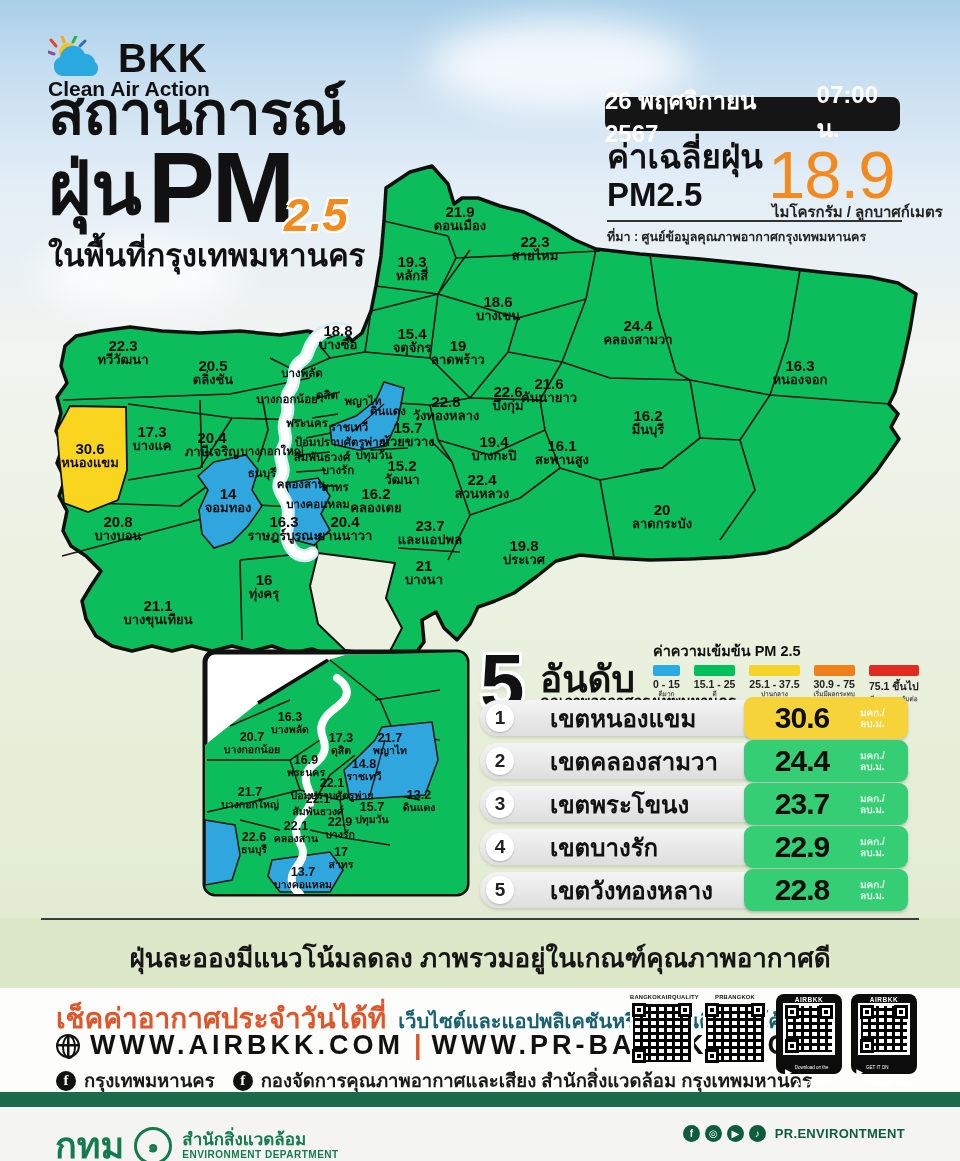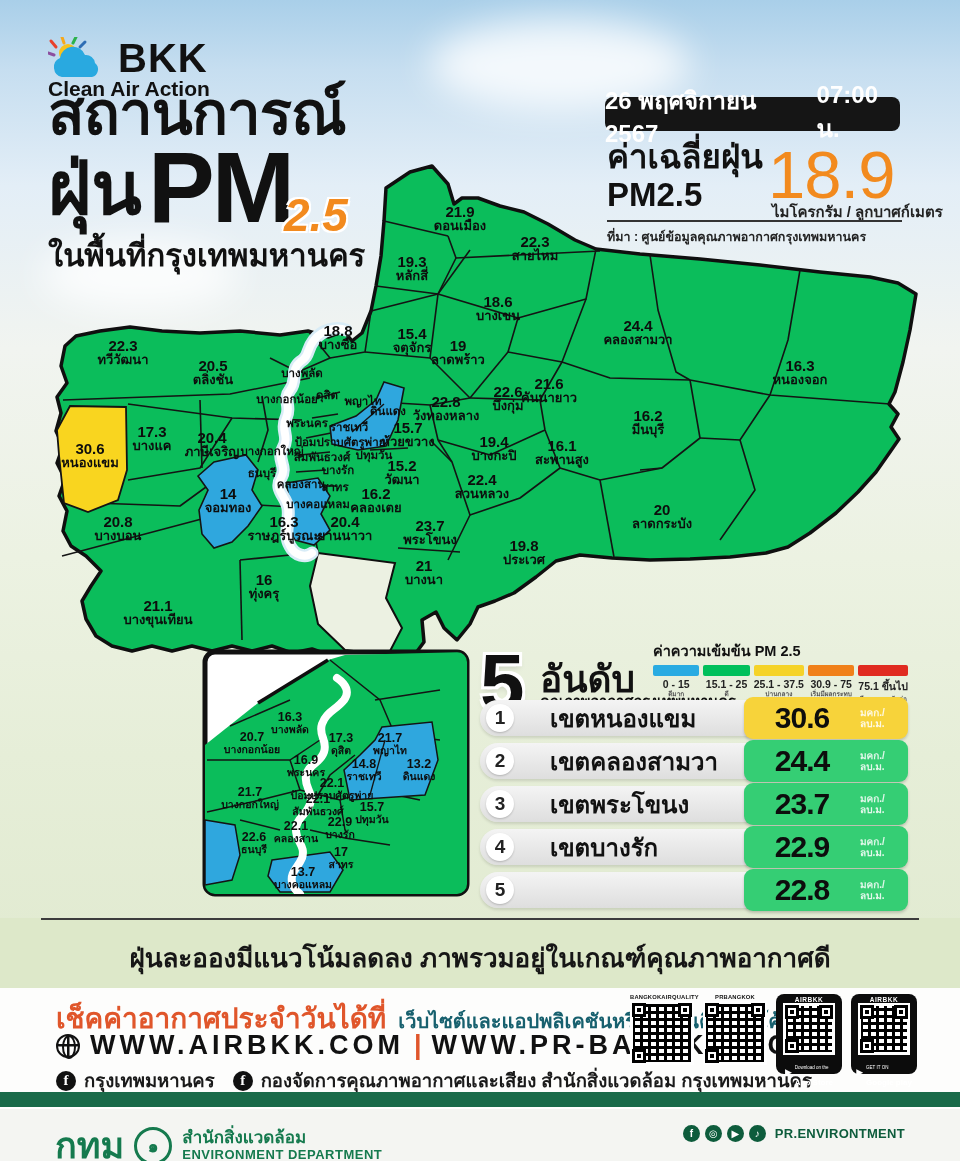--- a/index.html
+++ b/index.html
@@ -2,21 +2,21 @@
 <html><head>
 <meta charset="utf-8">
 <style>
   html,body{margin:0;padding:0;background:#888;}
   .canvas{position:relative;width:960px;height:1161px;margin:0 auto;overflow:hidden;
     font-family:"Liberation Sans","DejaVu Sans",sans-serif;
     background:linear-gradient(180deg,#a9cfe9 0%,#c6def0 6%,#e3eef7 16%,#f1f4f0 30%,#ecf2e2 48%,#e6eed8 65%,#e2ebd2 80%,#dfe9cc 86%,#dfe9cc 100%);}
   .cloud{position:absolute;background:rgba(255,255,255,.8);border-radius:50%;filter:blur(18px);}
   
   .logo-wrap{position:absolute;left:48px;top:36px;}
-  .logo-row{display:flex;align-items:flex-end;gap:8px;}
+  .logo-row{display:flex;align-items:flex-start;gap:8px;}
   .logo-bkk{font-size:40px;font-weight:900;color:#111;letter-spacing:1px;}
   .logo-tag{font-size:21px;font-weight:800;color:#111;margin-top:-4px;}
   .title-block{position:absolute;left:48px;top:84px;color:#111;line-height:1;}
   .title-l1{font-size:60px;font-weight:900;letter-spacing:-1px;}
   .title-l2{font-size:74px;font-weight:900;margin-top:4px;display:flex;align-items:flex-end;}
   .title-pm{font-size:100px;font-weight:900;letter-spacing:-3px;margin-left:6px;line-height:.78;}
   .title-25{font-size:46px;font-weight:900;color:#f28a1e;font-style:italic;
     text-shadow:-2px -2px 0 #fff,2px -2px 0 #fff,-2px 2px 0 #fff,2px 2px 0 #fff;margin:0 0 -12px -8px;}
   .title-l3{font-size:31px;font-weight:900;margin-top:14px;}
   .date-pill{position:absolute;left:605px;top:97px;width:295px;height:34px;background:#151515;
@@ -36,21 +36,21 @@
   .inset-label .v{display:block;font-size:12.5px;font-weight:800;}
   .inset-label .n{display:block;font-size:10.5px;font-weight:700;}
   
   .rank-panel{position:absolute;left:480px;top:641px;width:428px;height:275px;z-index:3;}
   .rank-head-num{position:absolute;left:0;top:2px;font-size:80px;font-weight:900;color:#111;line-height:1;
     text-shadow:-3px -3px 0 #fff,3px -3px 0 #fff,-3px 3px 0 #fff,3px 3px 0 #fff,0 4px 6px rgba(0,0,0,.18);}
   .rank-head-t{position:absolute;left:60px;top:8px;font-size:37px;font-weight:900;color:#111;}
   .rank-head-s{position:absolute;left:60px;top:48px;font-size:14.5px;font-weight:800;color:#111;}
   .legend{position:absolute;left:173px;top:-2px;width:255px;}
   .legend-title{font-size:14.5px;font-weight:800;color:#111;margin-bottom:3px;}
-  .legend-row{display:flex;gap:4px;}
+  .legend-row{display:flex;gap:14px;}
   .legend-col{flex:1;text-align:center;}
   .legend-bar{height:11px;border-radius:2px;}
   .legend-range{font-size:10.5px;font-weight:800;color:#222;margin-top:2px;white-space:nowrap;}
   .legend-q{font-size:6.5px;font-weight:700;color:#555;line-height:1.1;}
   .legend-divider{border-top:1.5px solid #98a098;margin-top:4px;}
   .legend-note{font-size:8.5px;font-weight:700;color:#333;text-align:right;margin-top:2px;}
   .legend-note .star{color:#e02b20;font-weight:900;}
   .rank-rows{position:absolute;left:0;top:57px;width:428px;}
   .rank-row{position:relative;height:38px;margin-bottom:5px;}
   .rank-pill{position:absolute;left:0;top:2px;width:425px;height:36px;border-radius:19px;
@@ -101,21 +101,21 @@
   .badge .b2{font-size:8px;font-weight:800;}
   
   .green-bar{position:absolute;left:0;top:1092px;width:960px;height:15px;background:#1a6b4a;border-bottom:2px solid #fff;z-index:3;}
   .bottom-strip{position:absolute;left:0;top:1109px;width:960px;height:52px;background:#f4f5f2;z-index:3;}
   .org-wrap{position:absolute;left:55px;top:8px;display:flex;align-items:center;gap:10px;}
   .org-th{color:#157a4e;font-size:36px;font-weight:900;}
   .seal{width:38px;height:38px;border-radius:50%;border:3px solid #157a4e;box-sizing:border-box;
     display:flex;align-items:center;justify-content:center;color:#157a4e;font-size:17px;font-weight:900;}
   .dept{line-height:1.1;}
   .dept-th{color:#157a4e;font-size:17px;font-weight:800;}
-  .dept-en{color:#157a4e;font-size:13px;font-weight:800;letter-spacing:.5px;}
+  .dept-en{color:#157a4e;font-size:10px;font-weight:800;letter-spacing:.5px;}
   .social-wrap{position:absolute;right:55px;top:16px;display:flex;align-items:center;gap:5px;}
   .soc-ic{width:17px;height:17px;border-radius:50%;background:#0d5c3c;color:#fff;font-size:10px;font-weight:900;
     display:flex;align-items:center;justify-content:center;}
   .soc-label{color:#0d5c3c;font-size:13px;font-weight:900;margin-left:4px;letter-spacing:.3px;}
 </style>
 </head>
 <body>
 
 <div class="canvas">
 
@@ -405,21 +405,21 @@
         <span class="n">ราษฎร์บูรณะ</span>
       </div>
 
       <div class="map-label" style="left: 345px; top: 528px;">
         <span class="v">20.4</span>
         <span class="n">ยานนาวา</span>
       </div>
 
       <div class="map-label" style="left: 430px; top: 532px;">
         <span class="v">23.7</span>
-        <span class="n">พระโขนง</span>
+        <span class="n">และแอปพล</span>
       </div>
 
       <div class="map-label" style="left: 524px; top: 552px;">
         <span class="v">19.8</span>
         <span class="n">ประเวศ</span>
       </div>
 
       <div class="map-label" style="left: 424px; top: 572px;">
         <span class="v">21</span>
         <span class="n">บางนา</span>
@@ -494,21 +494,21 @@
       <div class="inset-label" style="left: 306px; top: 766px;">
         <span class="v">16.9</span>
         <span class="n">พระนคร</span>
       </div>
 
       <div class="inset-label" style="left: 364px; top: 770px;">
         <span class="v">14.8</span>
         <span class="n">ราชเทวี</span>
       </div>
 
-      <div class="inset-label" style="left: 419px; top: 770px;">
+      <div class="inset-label" style="left: 419px; top: 801px;">
         <span class="v">13.2</span>
         <span class="n">ดินแดง</span>
       </div>
 
       <div class="inset-label" style="left: 332px; top: 789px;">
         <span class="v">22.1</span>
         <span class="n">ป้อมปราบศัตรูพ่าย</span>
       </div>
 
       <div class="inset-label" style="left: 250px; top: 798px;">
@@ -637,20 +637,21 @@
           </div>
           <div class="rank-val" style="background: rgb(53, 206, 116);">
             <span class="val">22.9</span>
             <span class="unit"><span>มคก./</span><br><span>ลบ.ม.</span></span>
           </div>
         </div>
 
         <div class="rank-row">
           <div class="rank-pill">
             <div class="rank-num">5</div>
+            <div class="rank-name">เขตวังทองหลาง</div>
           </div>
           <div class="rank-val" style="background: rgb(53, 206, 116);">
             <span class="val">22.8</span>
             <span class="unit"><span>มคก./</span><br><span>ลบ.ม.</span></span>
           </div>
         </div>
       </div>
   </div>
 
   <div class="msg-strip">

